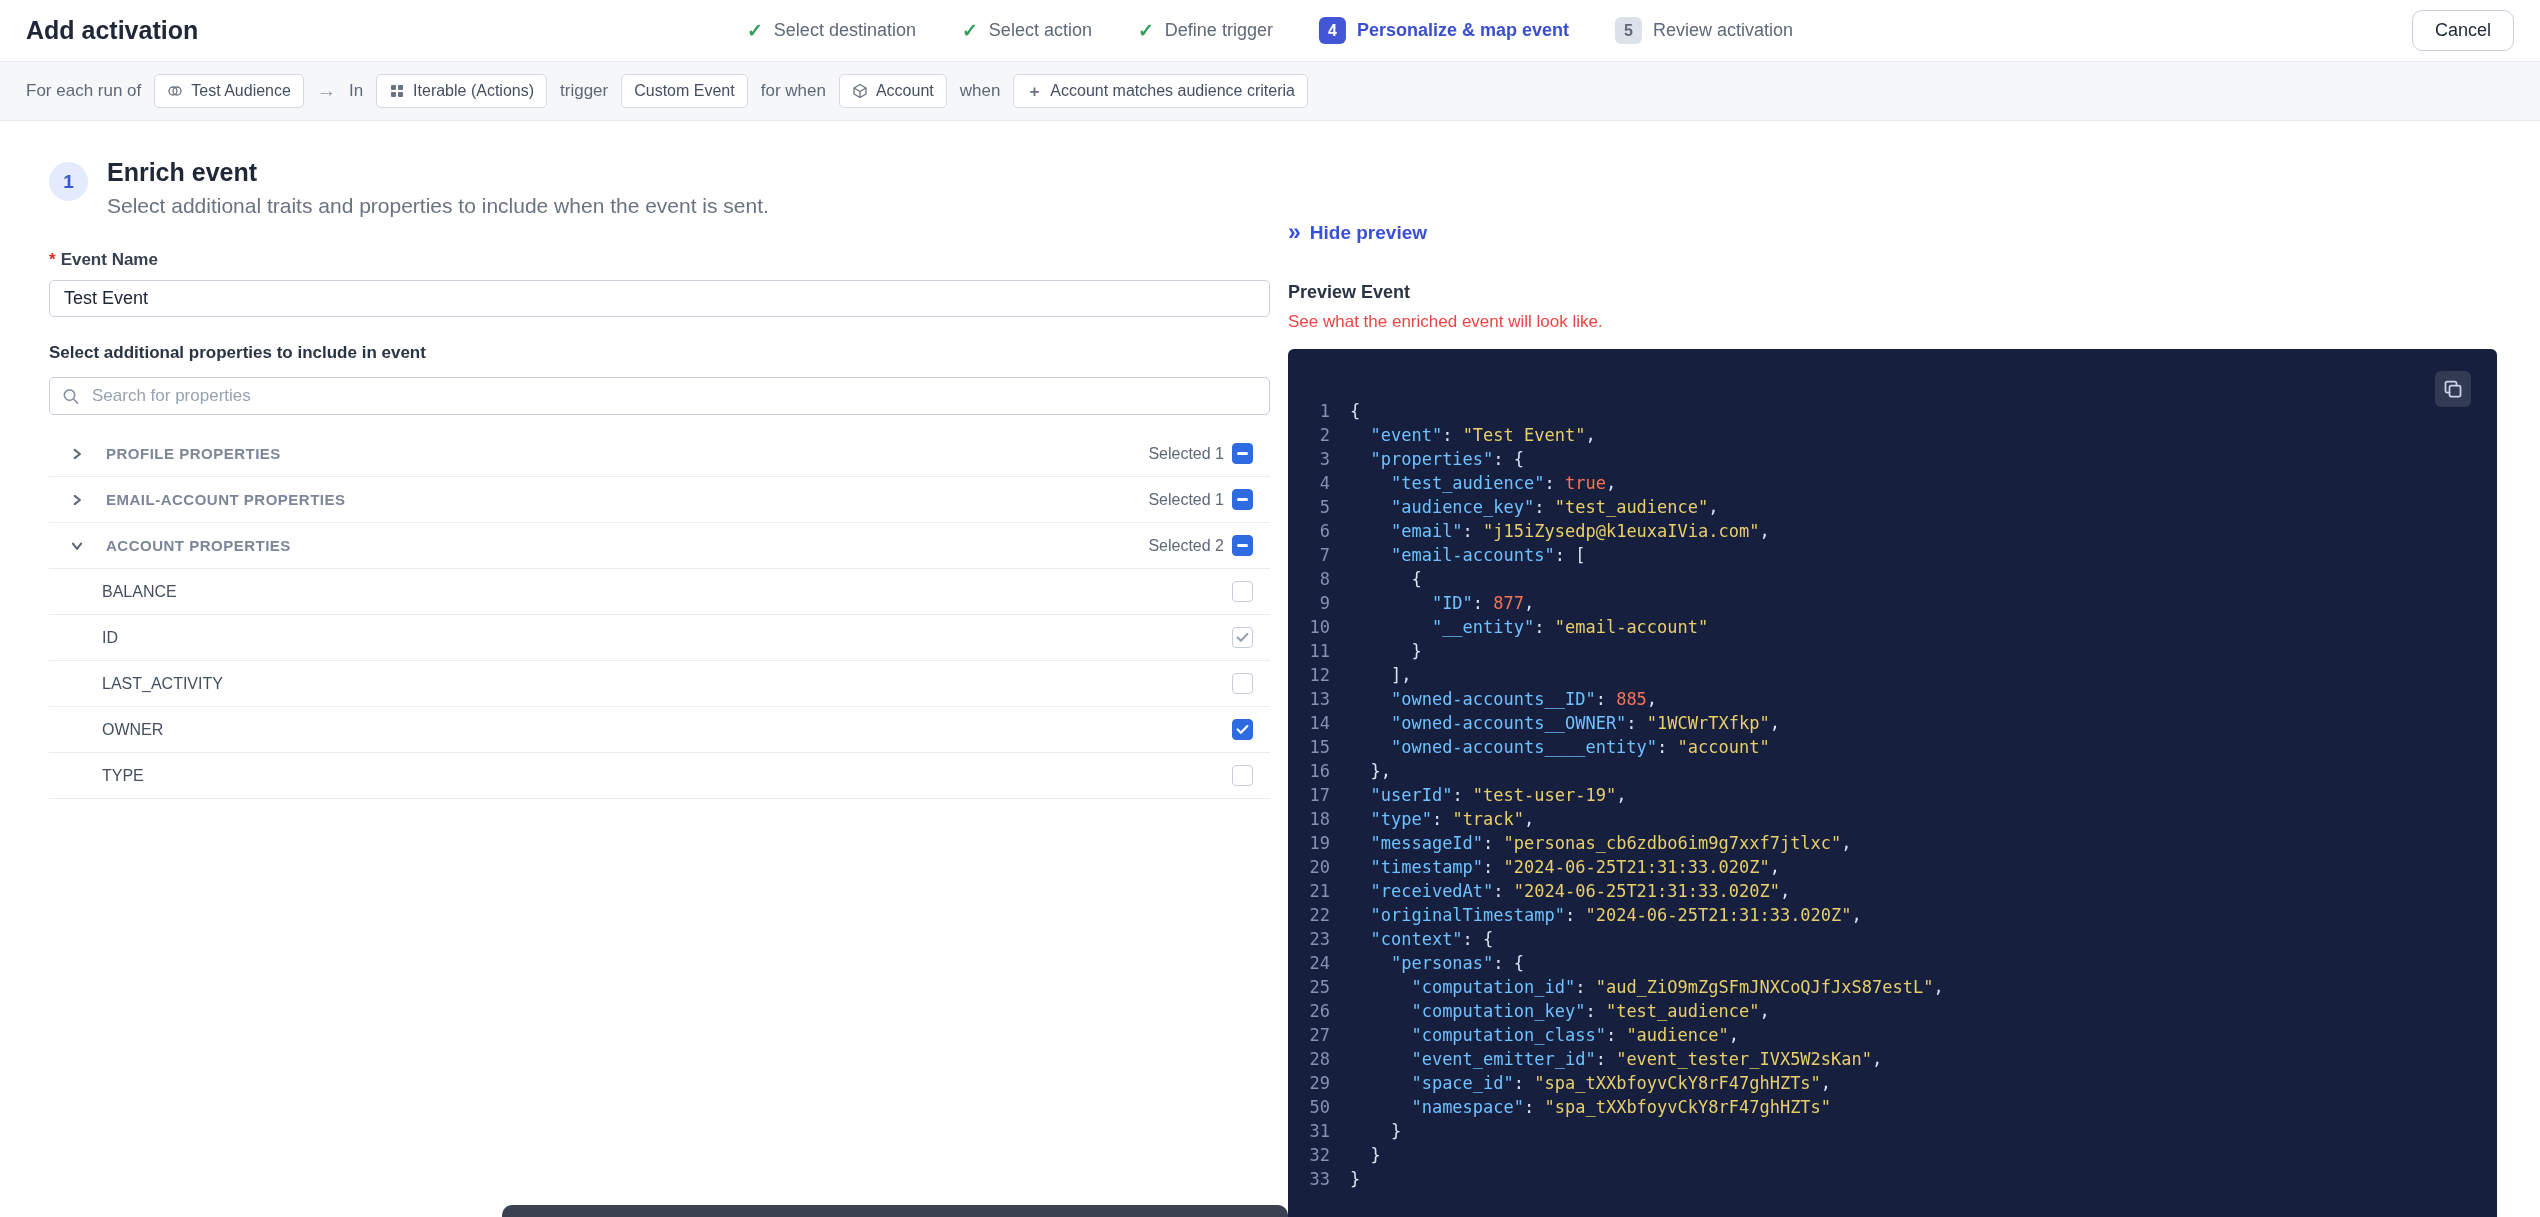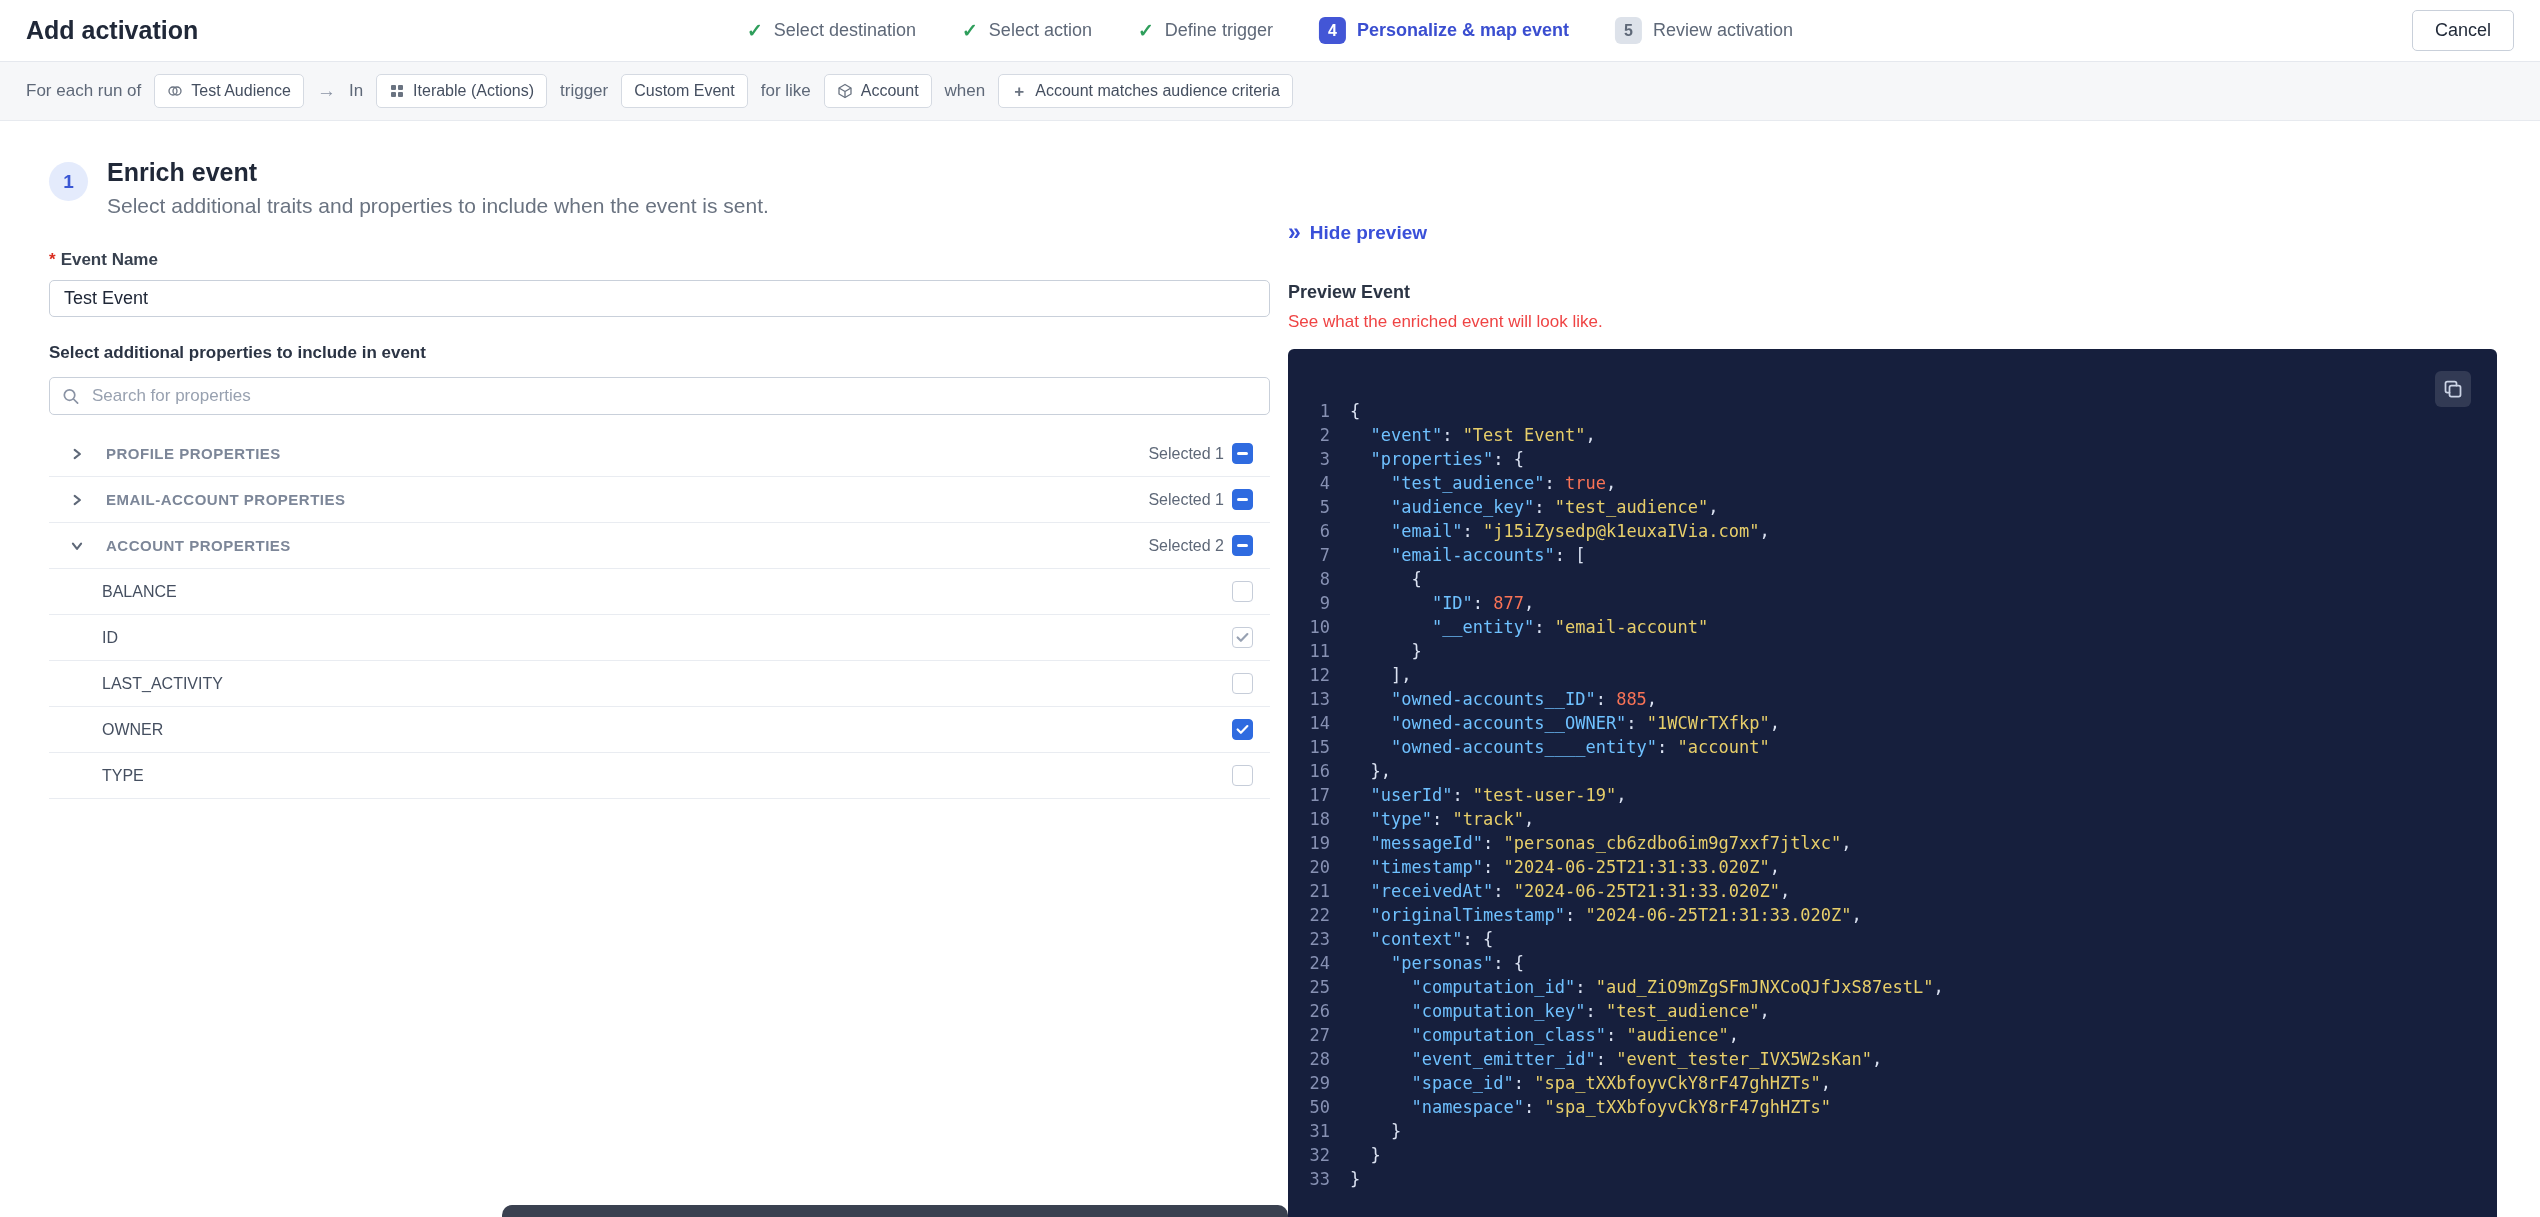--- a/index.html
+++ b/index.html
@@ -25,21 +25,21 @@
   .step-check { color:#2e9e5b; font-size:19px; font-weight:700; }
   .step-num {
     width:27px; height:27px; border-radius:6px;
     display:flex; align-items:center; justify-content:center;
     font-size:16px; font-weight:700;
   }
   .step.active .step-num { background:#4356d6; color:#fff; }
   .step.active .step-label { color:#3a4ed0; font-weight:700; }
   .step.upcoming .step-num { background:#dde2ea; color:#5e6878; }
   .cancel-btn {
-    margin-left:auto; padding:9px 22px; border:1px solid #c9d0da; border-radius:5px;
+    margin-left:auto; padding:9px 22px; border:1px solid #c9d0da; border-radius:10px;
     background:#fff; font-size:18px; color:#222b3a; font-family:inherit; cursor:pointer;
   }
 
   
   .trigger-bar {
     position:absolute; top:62px; left:0; right:0; height:59px;
     background:#f6f7f9; border-bottom:1px solid #e7eaef;
     display:flex; align-items:center; gap:13px; padding:0 26px;
     font-size:17px; color:#5e6878; z-index:2;
   }
@@ -184,21 +184,21 @@
           <rect x="2" y="9" width="5" height="5" rx="1"></rect>
           <rect x="9" y="9" width="5" height="5" rx="1"></rect>
         </svg>
       </span>
       <span>Iterable (Actions)</span>
     </span>
     <span class="tb-text">trigger</span>
     <span class="chip">
       <span>Custom Event</span>
     </span>
-    <span class="tb-text">for like</span>
+    <span class="tb-text">for when</span>
     <span class="chip">
       <span class="chip-icon">
         <svg viewBox="0 0 16 16" fill="none" stroke="#6a7381" stroke-width="1.3" stroke-linejoin="round">
           <path d="M8 1.5 14 5v6L8 14.5 2 11V5z"></path>
           <path d="M2 5l6 3.5L14 5M8 8.5v6"></path>
         </svg>
       </span>
       <span>Account</span>
     </span>
     <span class="tb-text">when</span>

